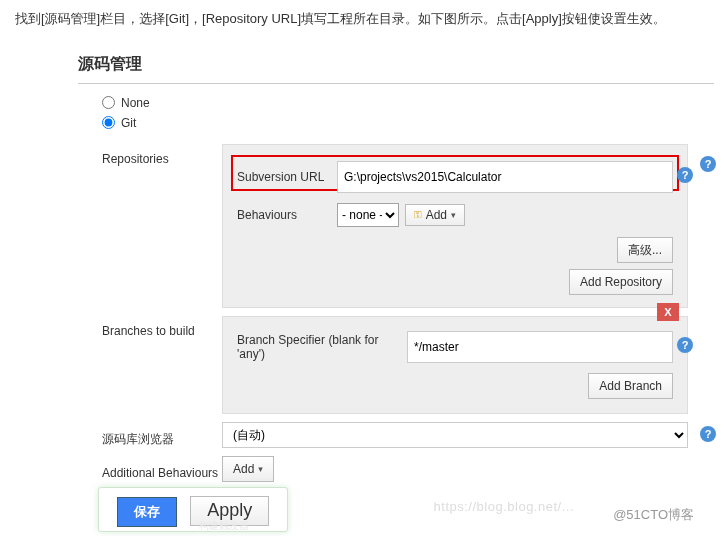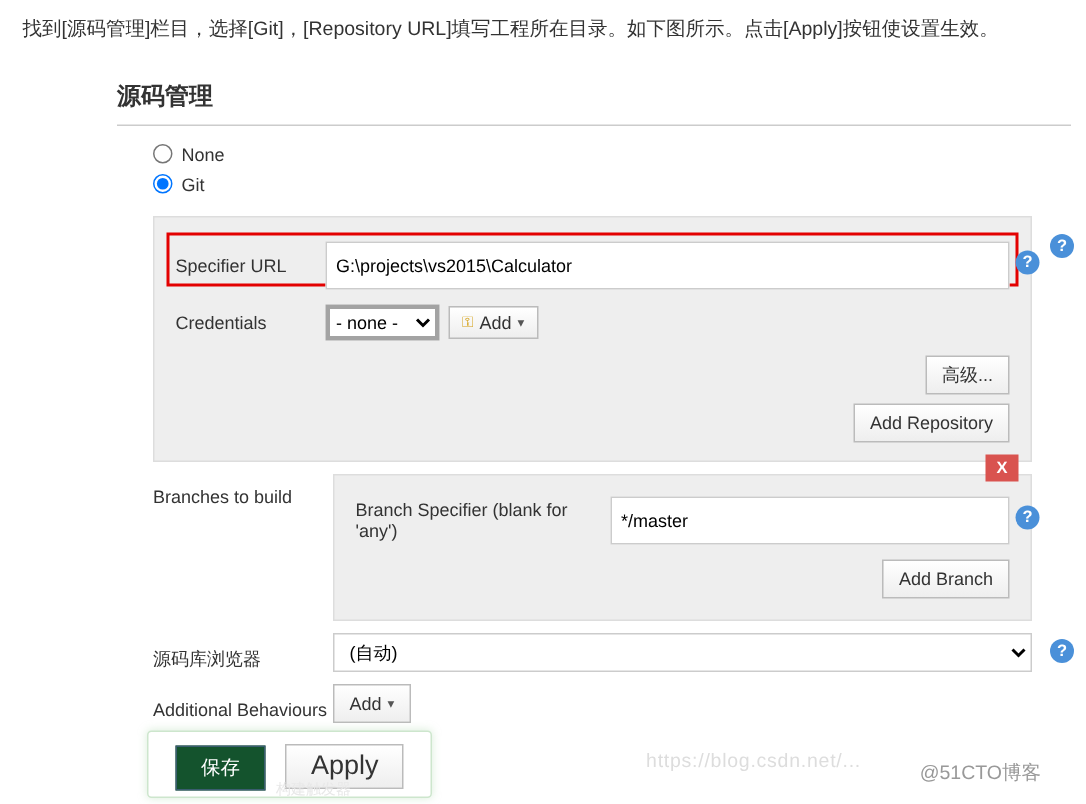--- a/index.html
+++ b/index.html
@@ -54,21 +54,21 @@
     .highlight-box {
       position: absolute;
       border: 2px solid #e30000;
       top: 10px;
       left: 8px;
       right: 8px;
       height: 36px;
       pointer-events: none;
     }
     .cred-select {
-      width: 76px; height: 24px; border: 3px solid #a3a3a3; background: #fff;
+      width: 62px; height: 24px; border: 1px solid #a3a3a3; background: #fff;
       font-size: 12px; margin-right: 6px;
     }
     .btn {
       display: inline-flex; align-items: center; justify-content: center;
       height: 26px; padding: 0 10px; border: 1px solid #bbb;
       background: linear-gradient(#fff, #eee);
       font-size: 12px; color: #333; cursor: pointer;
     }
     .btn-small { height: 22px; padding: 0 8px; }
     .btn-row-right { text-align: right; margin-top: 6px; }
@@ -111,29 +111,30 @@
       position: absolute;
       left: 98px;
       bottom: 4px;
       background: #fff;
       border: 1px solid #cde6cd;
       border-radius: 3px;
       padding: 8px 18px 4px 18px;
       box-shadow: 0 0 6px rgba(180,220,180,0.5);
     }
     .btn-save {
-      background: #14532d; color: #fff; border: 1px solid #3a5d6f;
+      background: #3b82f6; color: #fff; border: 1px solid #3a5d6f;
       height: 30px; padding: 0 16px; font-size: 13px; margin-right: 10px;
       cursor: pointer;
+      font-weight: bold;
     }
     .btn-apply {
       background: linear-gradient(#fff,#eee); color: #333; border: 1px solid #bbb;
       height: 30px; padding: 0 16px; font-size: 18px; cursor: pointer;
     }
-    .hidden-text { color: #e8e8e8; font-size: 10px; position: absolute; left: 85px; bottom: -2px; }
+    .hidden-text { color: #e8e8e8; font-size: 10px; position: absolute; left: 100px; bottom: -2px; }
     .watermark {
       position: absolute; right: 30px; bottom: 12px; color: #999; font-size: 13px;
     }
     .watermark-faint {
       position: absolute; right: 150px; bottom: 22px; color: #ddd; font-size: 13px;
       letter-spacing: 0.5px;
     }
   </style>
 </head>
 <body>
@@ -148,31 +149,32 @@
       <input type="radio" name="scm" style="">
       <span>None</span>
     </label>
     <label class="radio-line">
       <input type="radio" name="scm" checked="" style="">
       <span>Git</span>
     </label>
   </div>
 
   <div class="config-row">
+    <div class="row-label">Repositories</div>
     <div class="row-body" style="position:relative;">
       <div class="help-icon help-icon-outer">?</div>
       <div class="repos-box" style="margin-right:26px;">
         <div class="highlight-box"></div>
         <div class="field-row">
-          <div class="field-label">Specifier URL</div>
+          <div class="field-label">Subversion URL</div>
           <input class="field-input" type="text" value="G:\projects\vs2015\Calculator" style="">
           <div class="help-icon" style="right:-20px;">?</div>
         </div>
         <div class="field-row">
-          <div class="field-label">Credentials</div>
+          <div class="field-label">Behaviours</div>
           <select class="cred-select">
             <option>- none -</option>
           </select>
           <button class="btn btn-small">
             <span class="key-icon">⚿</span>
             <span>Add</span>
             <span class="dropdown-arrow">▾</span>
           </button>
         </div>
         <div class="btn-row-right">
@@ -229,14 +231,14 @@
     <span>Subversion</span>
   </div>
 </div>
 
 <div class="action-bar">
   <button class="btn-save">保存</button>
   <button class="btn-apply">Apply</button>
   <div class="hidden-text">构建触发器</div>
 </div>
 
-<div class="watermark-faint">https://blog.csdn.net/...</div>
+<div class="watermark-faint">https://blog.blog.net/...</div>
 <div class="watermark">@51CTO博客</div>
 
 </body></html>

